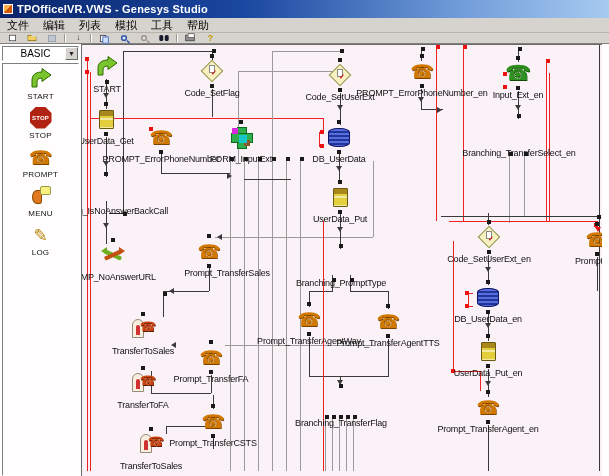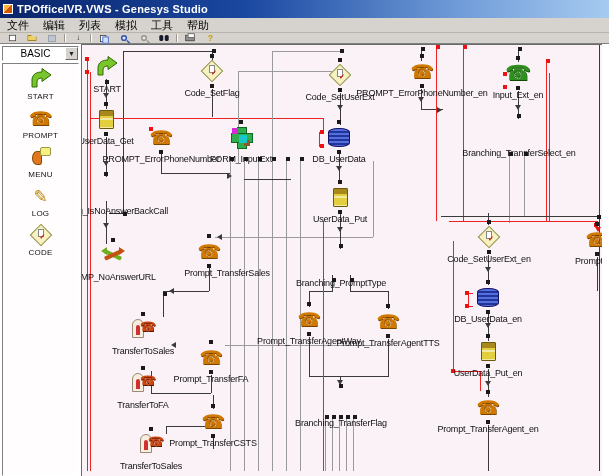--- a/index.html
+++ b/index.html
@@ -171,45 +171,45 @@
 <div class="palette" id="palette">
     <div class="pal-item">
       <div class="icn i-start">
         <svg width="24" height="24" viewBox="0 0 24 24">
           <path d="M3 20 L3 13 C3 7 8 5 13 5 L13 1.5 L22 8 L13 14.5 L13 11 C10 11 8 12 8 15 L8 20 Z" fill="#7ac52e" stroke="#2d6b00" stroke-width="1"></path>
         </svg>
       </div>
       <div class="pal-label">START</div>
     </div>
     <div class="pal-item">
+      <div class="icn i-stop">
+        <div class="i-stop-oct">
+          <span>STOP</span>
+        </div>
+      </div>
+      <div class="pal-label">STOP</div>
+    </div>
+    <div class="pal-item">
       <div class="icn i-prompt">
         <span class="glyph-prompt">☎</span>
       </div>
       <div class="pal-label">PROMPT</div>
     </div>
     <div class="pal-item">
       <div class="icn i-menu">
         <div class="face"></div>
         <div class="bub"></div>
       </div>
       <div class="pal-label">MENU</div>
     </div>
     <div class="pal-item">
       <div class="icn i-log">
         <span class="glyph-log">✎</span>
       </div>
       <div class="pal-label">LOG</div>
-    </div>
-    <div class="pal-item">
-      <div class="icn i-code">
-        <div class="dia"></div>
-        <div class="pg"></div>
-        <div class="ck">✓</div>
-      </div>
-      <div class="pal-label">CODE</div>
     </div>
   </div>
 
 <div class="canvas" id="canvas">
     <div class="seg" style="left: 5px; top: 14px; width: 1px; height: 412px; background: rgb(238, 34, 34);"></div>
     <div class="seg" style="left: 8px; top: 27px; width: 1px; height: 399px; background: rgb(238, 34, 34);"></div>
     <div class="seg" style="left: 24px; top: 34px; width: 1px; height: 30px; background: rgb(58, 58, 58);"></div>
     <div class="seg" style="left: 24px; top: 92px; width: 1px; height: 40px; background: rgb(58, 58, 58);"></div>
     <div class="seg" style="left: 24px; top: 156px; width: 1px; height: 43px; background: rgb(58, 58, 58);"></div>
     <div class="seg" style="left: 41px; top: 6px; width: 1px; height: 162px; background: rgb(58, 58, 58);"></div>

